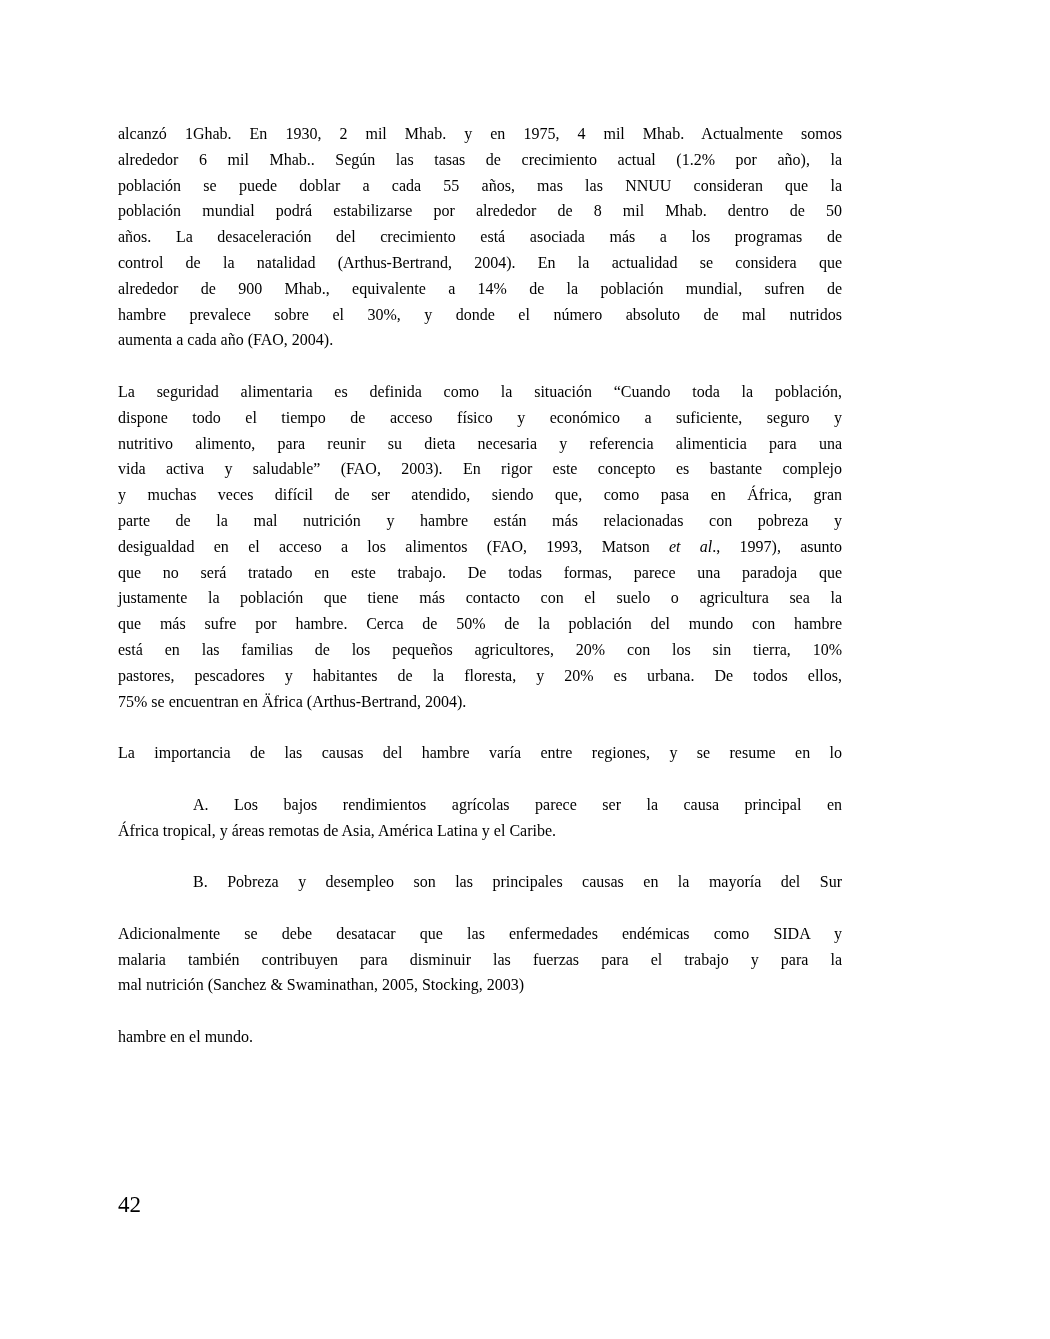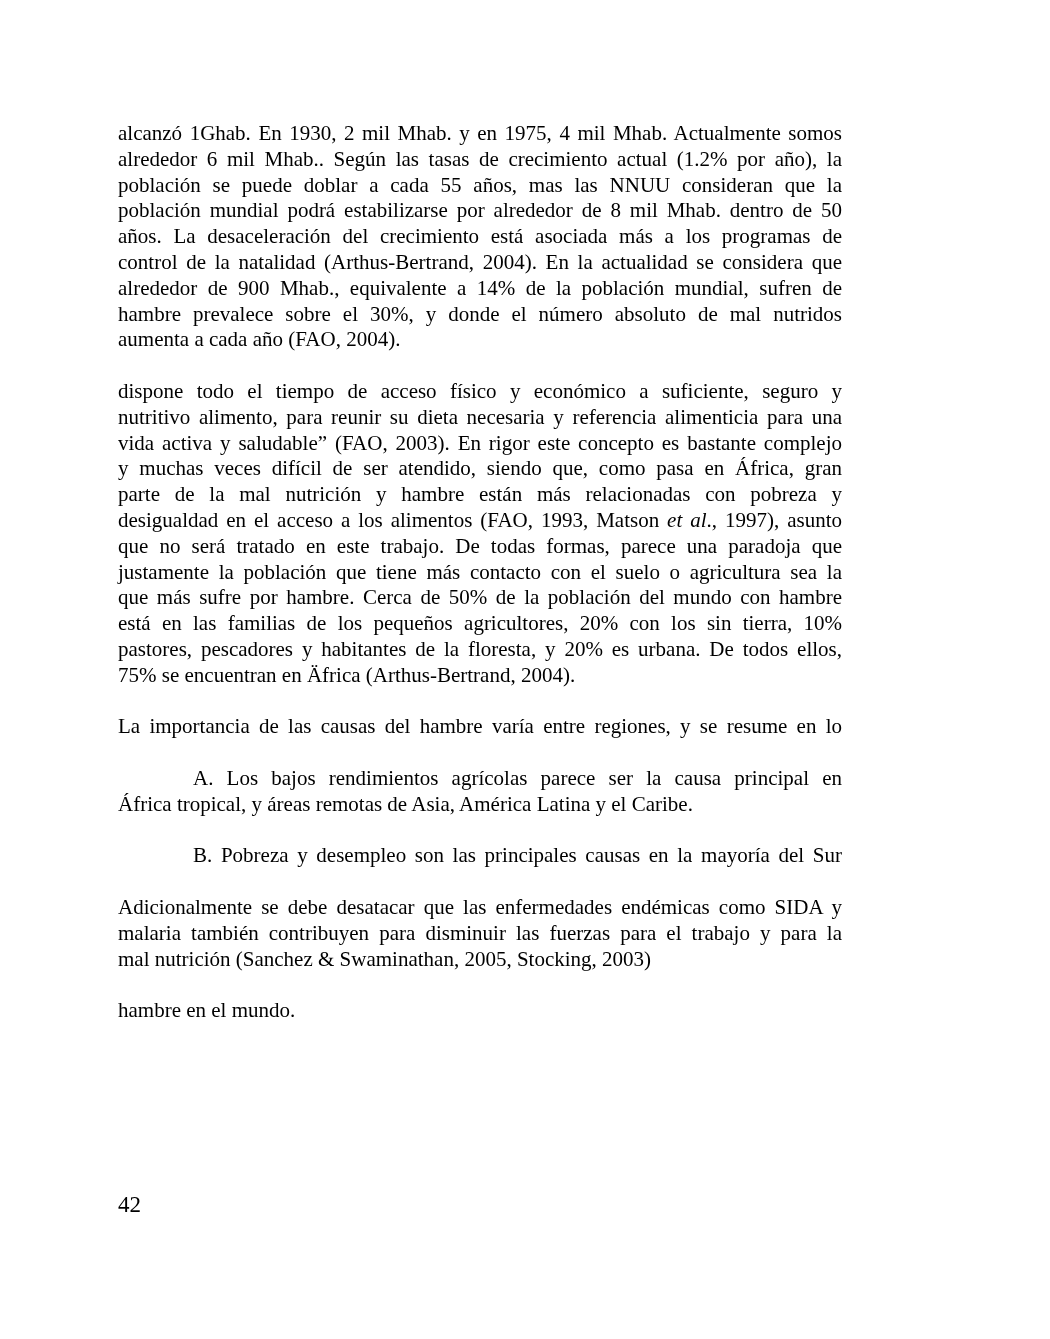--- a/index.html
+++ b/index.html
@@ -14,21 +14,21 @@
     background: #ffffff;
     color: #000000;
     font-family: "Liberation Serif", "DejaVu Serif", serif;
     overflow: hidden;
   }
   .text-block {
     position: absolute;
     left: 118px;
     top: 121px;
     width: 724px;
-    font-size: 21px;
+    font-size: 16px;
     line-height: 25.8px;
   }
   .para {
     margin: 0 0 25.8px 0;
   }
   .line {
     text-align: justify;
     text-align-last: justify;
     white-space: normal;
   }
@@ -53,20 +53,21 @@
         <div class="line">alrededor 6 mil Mhab.. Según las tasas de crecimiento actual (1.2% por año), la</div>
         <div class="line">población se puede doblar a cada 55 años, mas las NNUU consideran que la</div>
         <div class="line">población mundial podrá estabilizarse por alrededor de 8 mil Mhab. dentro de 50</div>
         <div class="line">años. La desaceleración del crecimiento está asociada más a los programas de</div>
         <div class="line">control de la natalidad (Arthus-Bertrand, 2004). En la actualidad se considera que</div>
         <div class="line">alrededor de 900 Mhab., equivalente a 14% de la población mundial, sufren de</div>
         <div class="line">hambre prevalece sobre el 30%, y donde el número absoluto de mal nutridos</div>
         <div class="line last">aumenta a cada año (FAO, 2004).</div>
       </div>
       <div class="para">
+        <div class="line">La seguridad alimentaria es definida como la situación “Cuando toda la población,</div>
         <div class="line">dispone todo el tiempo de acceso físico y económico a suficiente, seguro y</div>
         <div class="line">nutritivo alimento, para reunir su dieta necesaria y referencia alimenticia para una</div>
         <div class="line">vida activa y saludable” (FAO, 2003). En rigor este concepto es bastante complejo</div>
         <div class="line">y muchas veces difícil de ser atendido, siendo que, como pasa en África, gran</div>
         <div class="line">parte de la mal nutrición y hambre están más relacionadas con pobreza y</div>
         <div class="line">desigualdad en el acceso a los alimentos (FAO, 1993, Matson <i>et al</i>., 1997), asunto</div>
         <div class="line">que no será tratado en este trabajo. De todas formas, parece una paradoja que</div>
         <div class="line">justamente la población que tiene más contacto con el suelo o agricultura sea la</div>
         <div class="line">que más sufre por hambre. Cerca de 50% de la población del mundo con hambre</div>
         <div class="line">está en las familias de los pequeños agricultores, 20% con los sin tierra, 10%</div>

